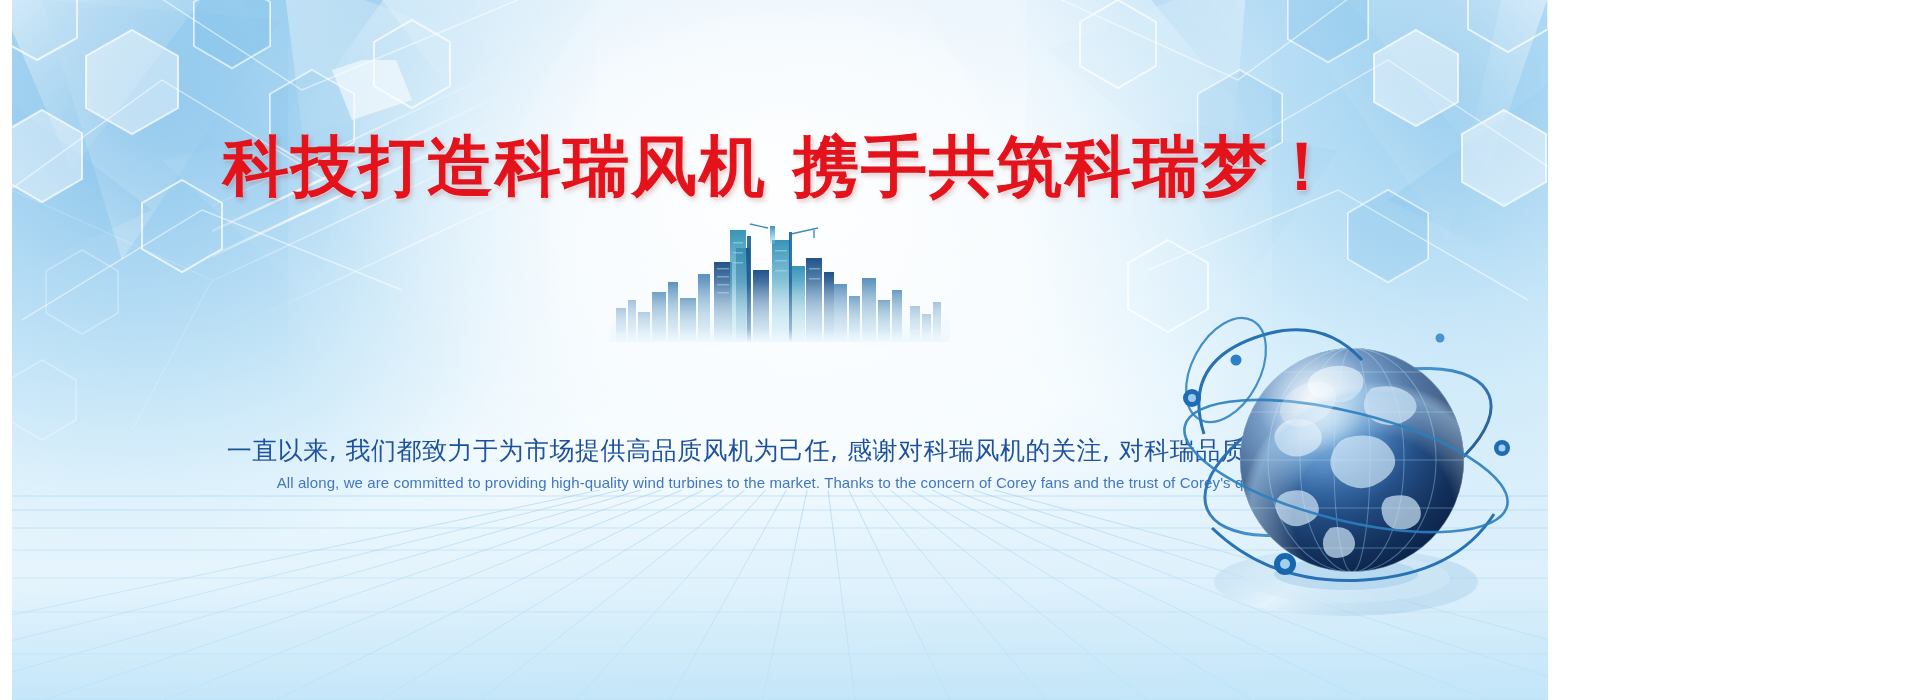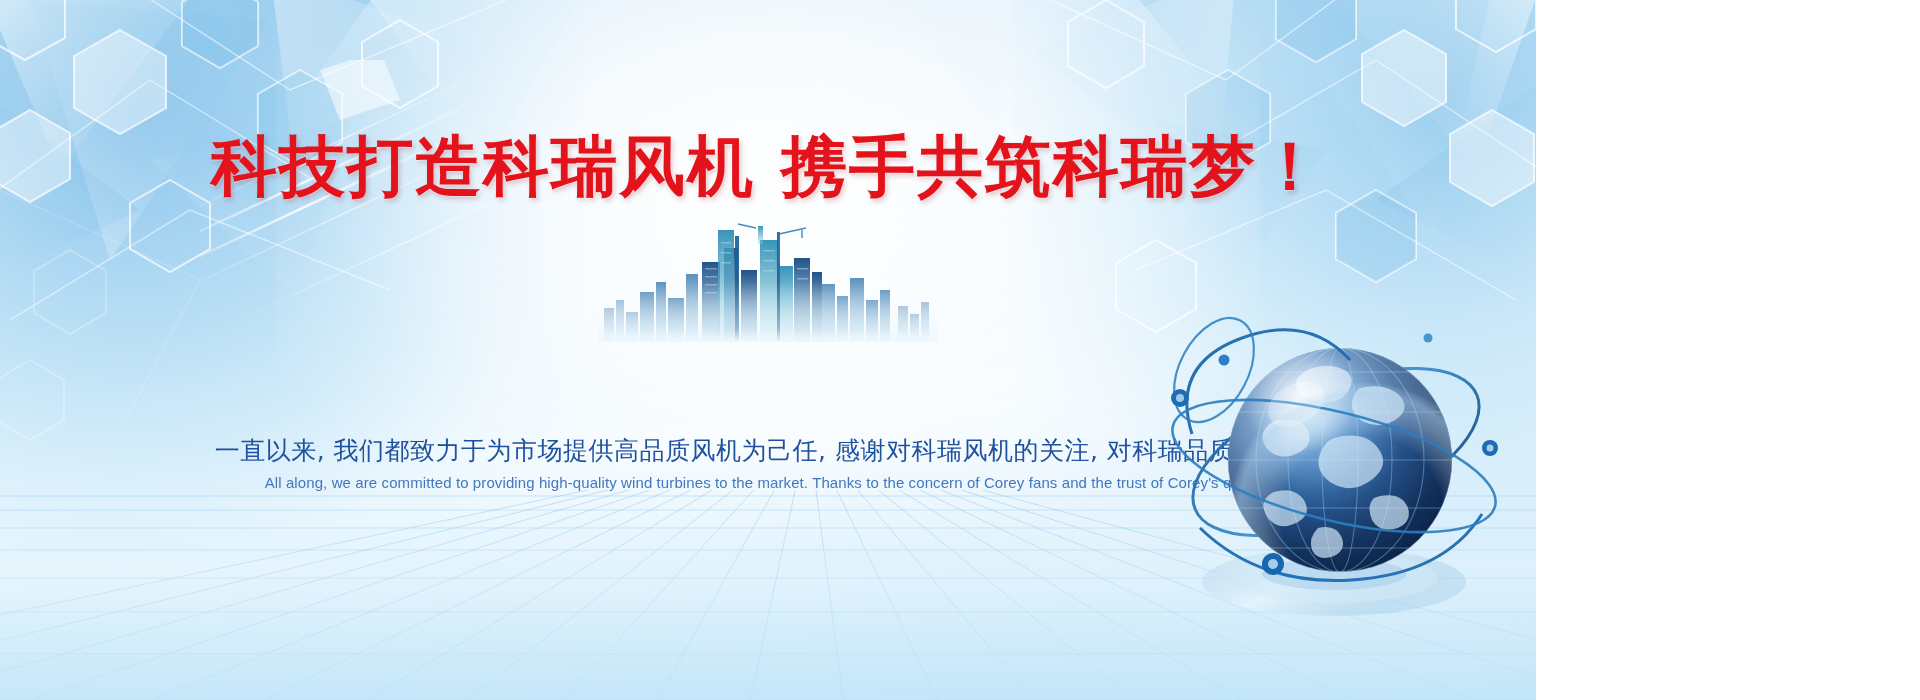--- a/index.html
+++ b/index.html
@@ -7,20 +7,21 @@
     padding: 0;
     background: #ffffff;
   }
   #banner {
     position: relative;
     width: 1536px;
     height: 700px;
     overflow: hidden;
     font-family: "Liberation Sans", "DejaVu Sans", sans-serif;
     background: linear-gradient(170deg, #cfe8f8 0%, #dceefb 18%, #eaf6fd 42%, #f4fbff 60%, #e9f5fd 78%, #d8edfa 100%);
+    margin-left: 12px;
   }
 
   
   .wash {
     position: absolute;
     pointer-events: none;
   }
   .wash-center {
     left: 18%;
     top: 0;

